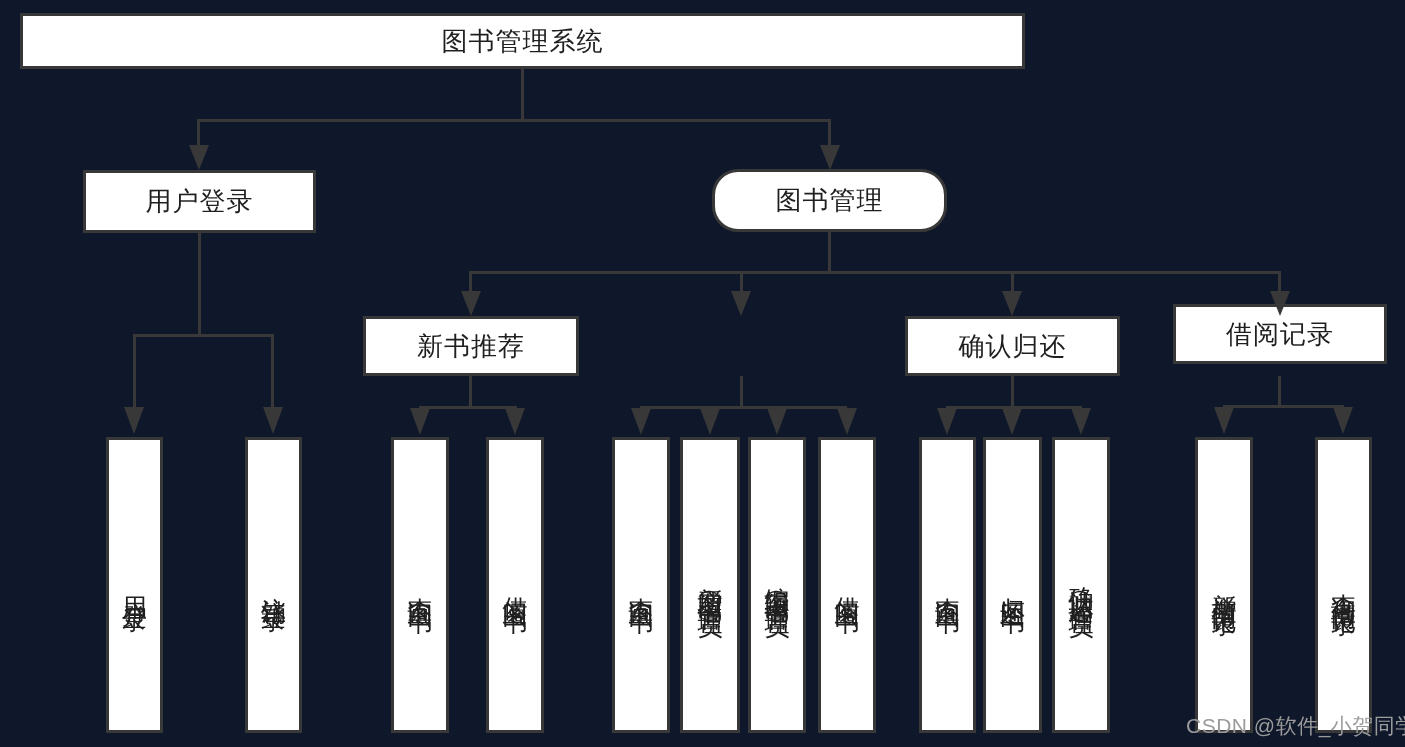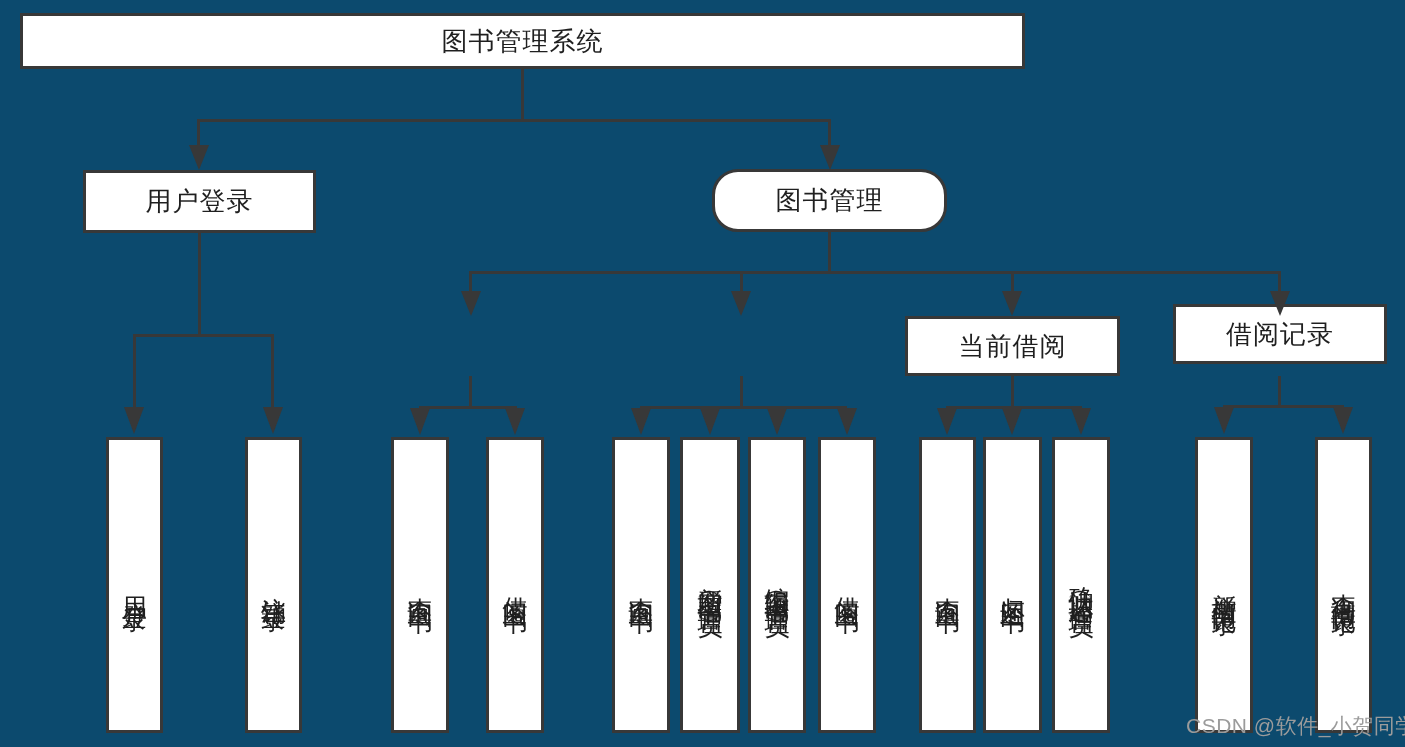--- a/index.html
+++ b/index.html
@@ -1,20 +1,20 @@
 <!DOCTYPE html>
 <html><head>
 <meta charset="utf-8">
 <style>
   html, body { margin: 0; padding: 0; background: #ffffff; }
   .canvas {
     position: relative;
     width: 1405px;
     height: 747px;
-    background: #0c4a6e;
+    background: #0f172a;
     font-family: "Liberation Sans", sans-serif;
     color: #1f1f1f;
     overflow: hidden;
     text-decoration: underline;
   }
   .node {
     position: absolute;
     box-sizing: border-box;
     border: 3px solid #383838;
     background: #ffffff;
@@ -61,23 +61,24 @@
 <body>
 
 <div class="canvas">
 
   <div class="node" style="left:20px; top:13px; width:1005px; height:56px;">图书管理系统</div>
 
   <div class="node" style="left:83px; top:170px; width:233px; height:63px;">用户登录</div>
 
   <div class="node" style="left:712px; top:169px; width:235px; height:63px;border-radius:26px;">图书管理</div>
 
+  <div class="node" style="left:363px; top:316px; width:216px; height:60px;">新书推荐</div>
 
 
-  <div class="node" style="left:905px; top:316px; width:215px; height:60px;">当前借阅</div>
+  <div class="node" style="left:905px; top:316px; width:215px; height:60px;">确认归还</div>
 
   <div class="node" style="left:1173px; top:304px; width:214px; height:60px;">借阅记录</div>
 
   <div class="node leaf" style="left:106px; top:437px; width:57px; height:296px;">用户登录</div>
   <div class="node leaf" style="left:245px; top:437px; width:57px; height:296px;">注销登录</div>
 
   <div class="node leaf" style="left:391px; top:437px; width:58px; height:296px;">查询图书</div>
   <div class="node leaf" style="left:486px; top:437px; width:58px; height:296px;">借阅图书</div>
 
   <div class="node leaf" style="left:612px; top:437px; width:58px; height:296px;">查询图书</div>

